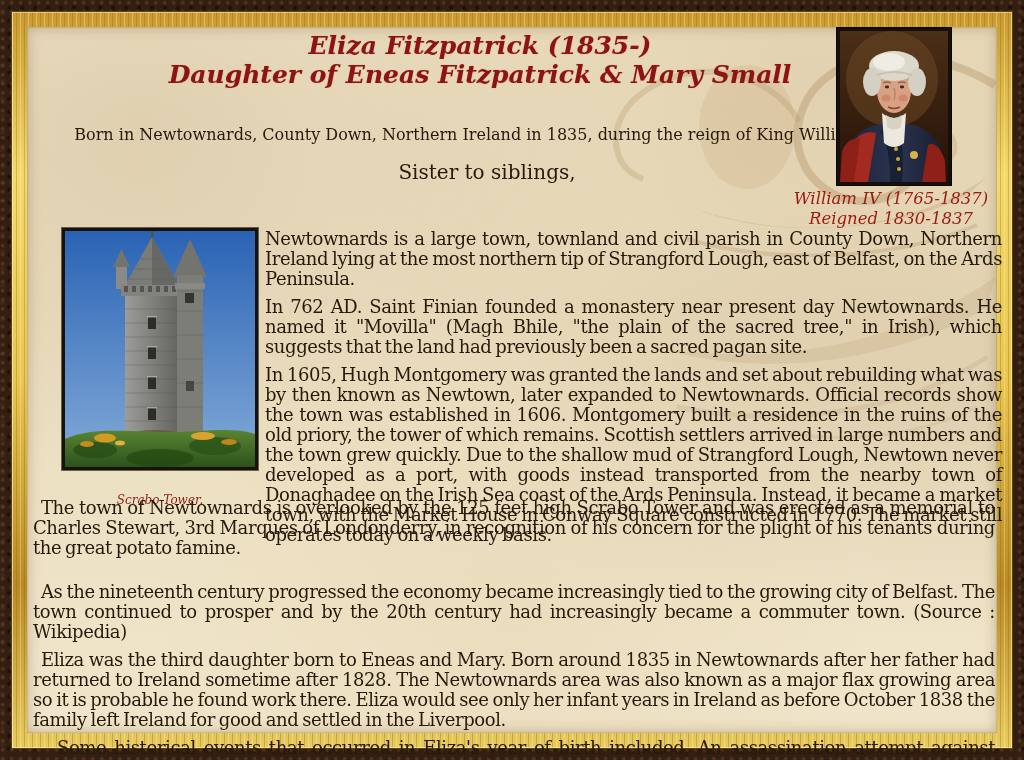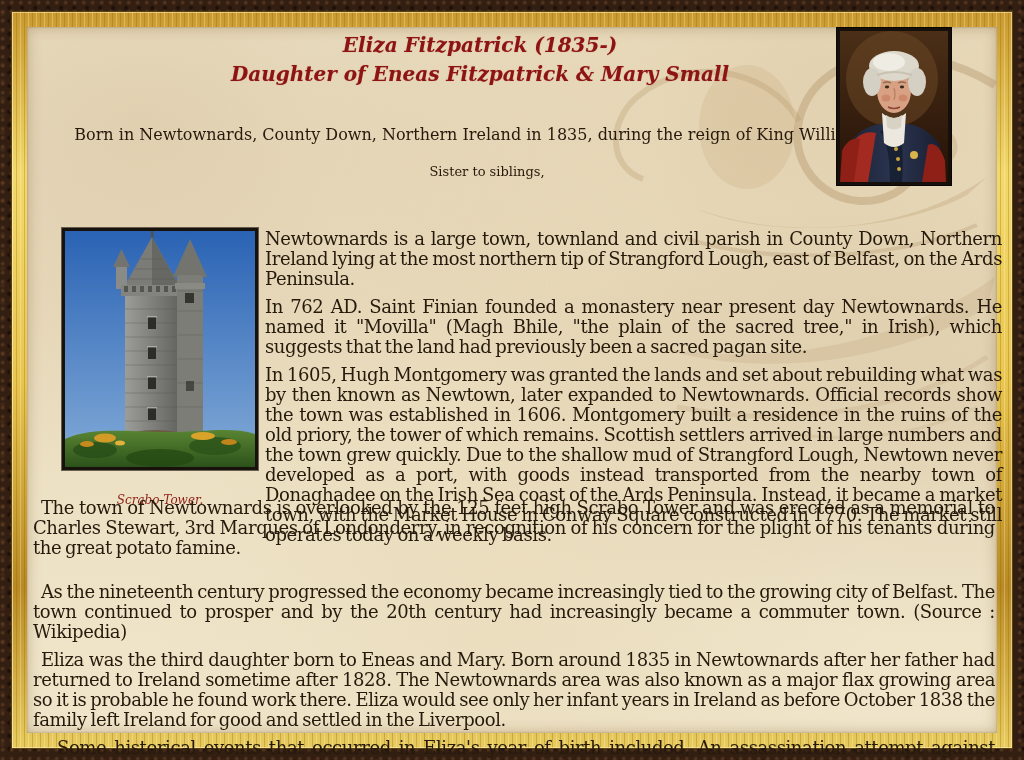--- a/index.html
+++ b/index.html
@@ -31,24 +31,24 @@
       radial-gradient(ellipse at 50% 85%, rgba(214,190,142,.16), transparent 52%),
       radial-gradient(ellipse at 94% 55%, rgba(160,130,88,.14), transparent 40%),
       radial-gradient(circle at 22% 60%, rgba(150,120,80,.10) 2px, transparent 24px),
       linear-gradient(180deg,#efe3c7,#ebdec0 40%,#f0e5ca);
     box-shadow:inset 0 0 14px rgba(120,88,38,.38), inset 0 0 2px rgba(90,60,20,.45);}
 
   .flourish{position:absolute;top:0;right:0;pointer-events:none;}
   .flourish2{position:absolute;top:210px;right:0;pointer-events:none;}
 
   .header{position:absolute;top:4px;left:0;right:64px;text-align:center;}
-  .title{font-size:20px;line-height:29px;font-style:italic;font-weight:600;color:#8e1414;
+  .title{font-size:25px;line-height:29px;font-style:italic;font-weight:600;color:#8e1414;
          text-shadow:0 0 1px rgba(142,20,20,.35);}
   .intro{margin-top:36px;font-size:16px;line-height:20px;color:#27190b;}
-  .sib-label{margin-top:17px;font-size:13px;line-height:20px;color:#27190b;margin-left:14px;}
+  .sib-label{margin-top:17px;font-size:20px;line-height:20px;color:#27190b;margin-left:14px;}
   .sib-line{margin-top:1px;font-size:16px;line-height:20px;color:#27190b;}
 
   figure{margin:0;padding:0;}
   .portrait{position:absolute;left:810px;top:1px;width:108px;height:151px;
             border:3px solid #17100a;box-shadow:0 0 0 1px #0a0603;background:#2b1709;}
   .portrait-caption{position:absolute;left:766px;top:162px;width:196px;text-align:center;
             font-style:italic;font-size:16.5px;line-height:20px;color:#9a1b13;}
 
   .tower{position:absolute;left:35px;top:201px;width:190px;height:236px;
          border:3px solid #17120c;box-shadow:0 0 0 1px rgba(20,12,5,.6);background:#4a79c0;}
@@ -129,20 +129,24 @@
         <path d="M43 52 Q47 50 51 52 M58 52 Q62 50 66 52" stroke="#8a6a50" stroke-width="1.3" fill="none"></path>
         <path d="M54 57 Q56 64 54 69" stroke="#b97f62" stroke-width="1.4" fill="none"></path>
         <path d="M48 76 Q54 79 60 76" stroke="#8a4636" stroke-width="1.6" fill="none"></path>
         <ellipse cx="54" cy="35" rx="25" ry="15" fill="#ddd8cc"></ellipse>
         <ellipse cx="32" cy="51" rx="9" ry="14" fill="#d5d0c4"></ellipse>
         <ellipse cx="77" cy="51" rx="9" ry="14" fill="#d5d0c4"></ellipse>
         <ellipse cx="49" cy="31" rx="16" ry="9" fill="#efece4"></ellipse>
         <path d="M37 44 Q54 38 72 44" stroke="#c9c2b2" stroke-width="2" fill="none"></path>
       </svg>
     </figure>
+    <div class="portrait-caption">
+      <div>William IV (1765-1837)</div>
+      <div>Reigned 1830-1837</div>
+    </div>
 
     <figure class="tower">
       <svg width="190" height="236" viewBox="0 0 190 236">
         <defs>
           <linearGradient id="sky" x1="0" y1="0" x2="0" y2="1">
             <stop offset="0" stop-color="#2a63b4"></stop>
               <stop offset="1" stop-color="#83abd8"></stop>
           </linearGradient>
           <linearGradient id="stone" x1="0" y1="0" x2="1" y2="0">
             <stop offset="0" stop-color="#9c9c98"></stop>

